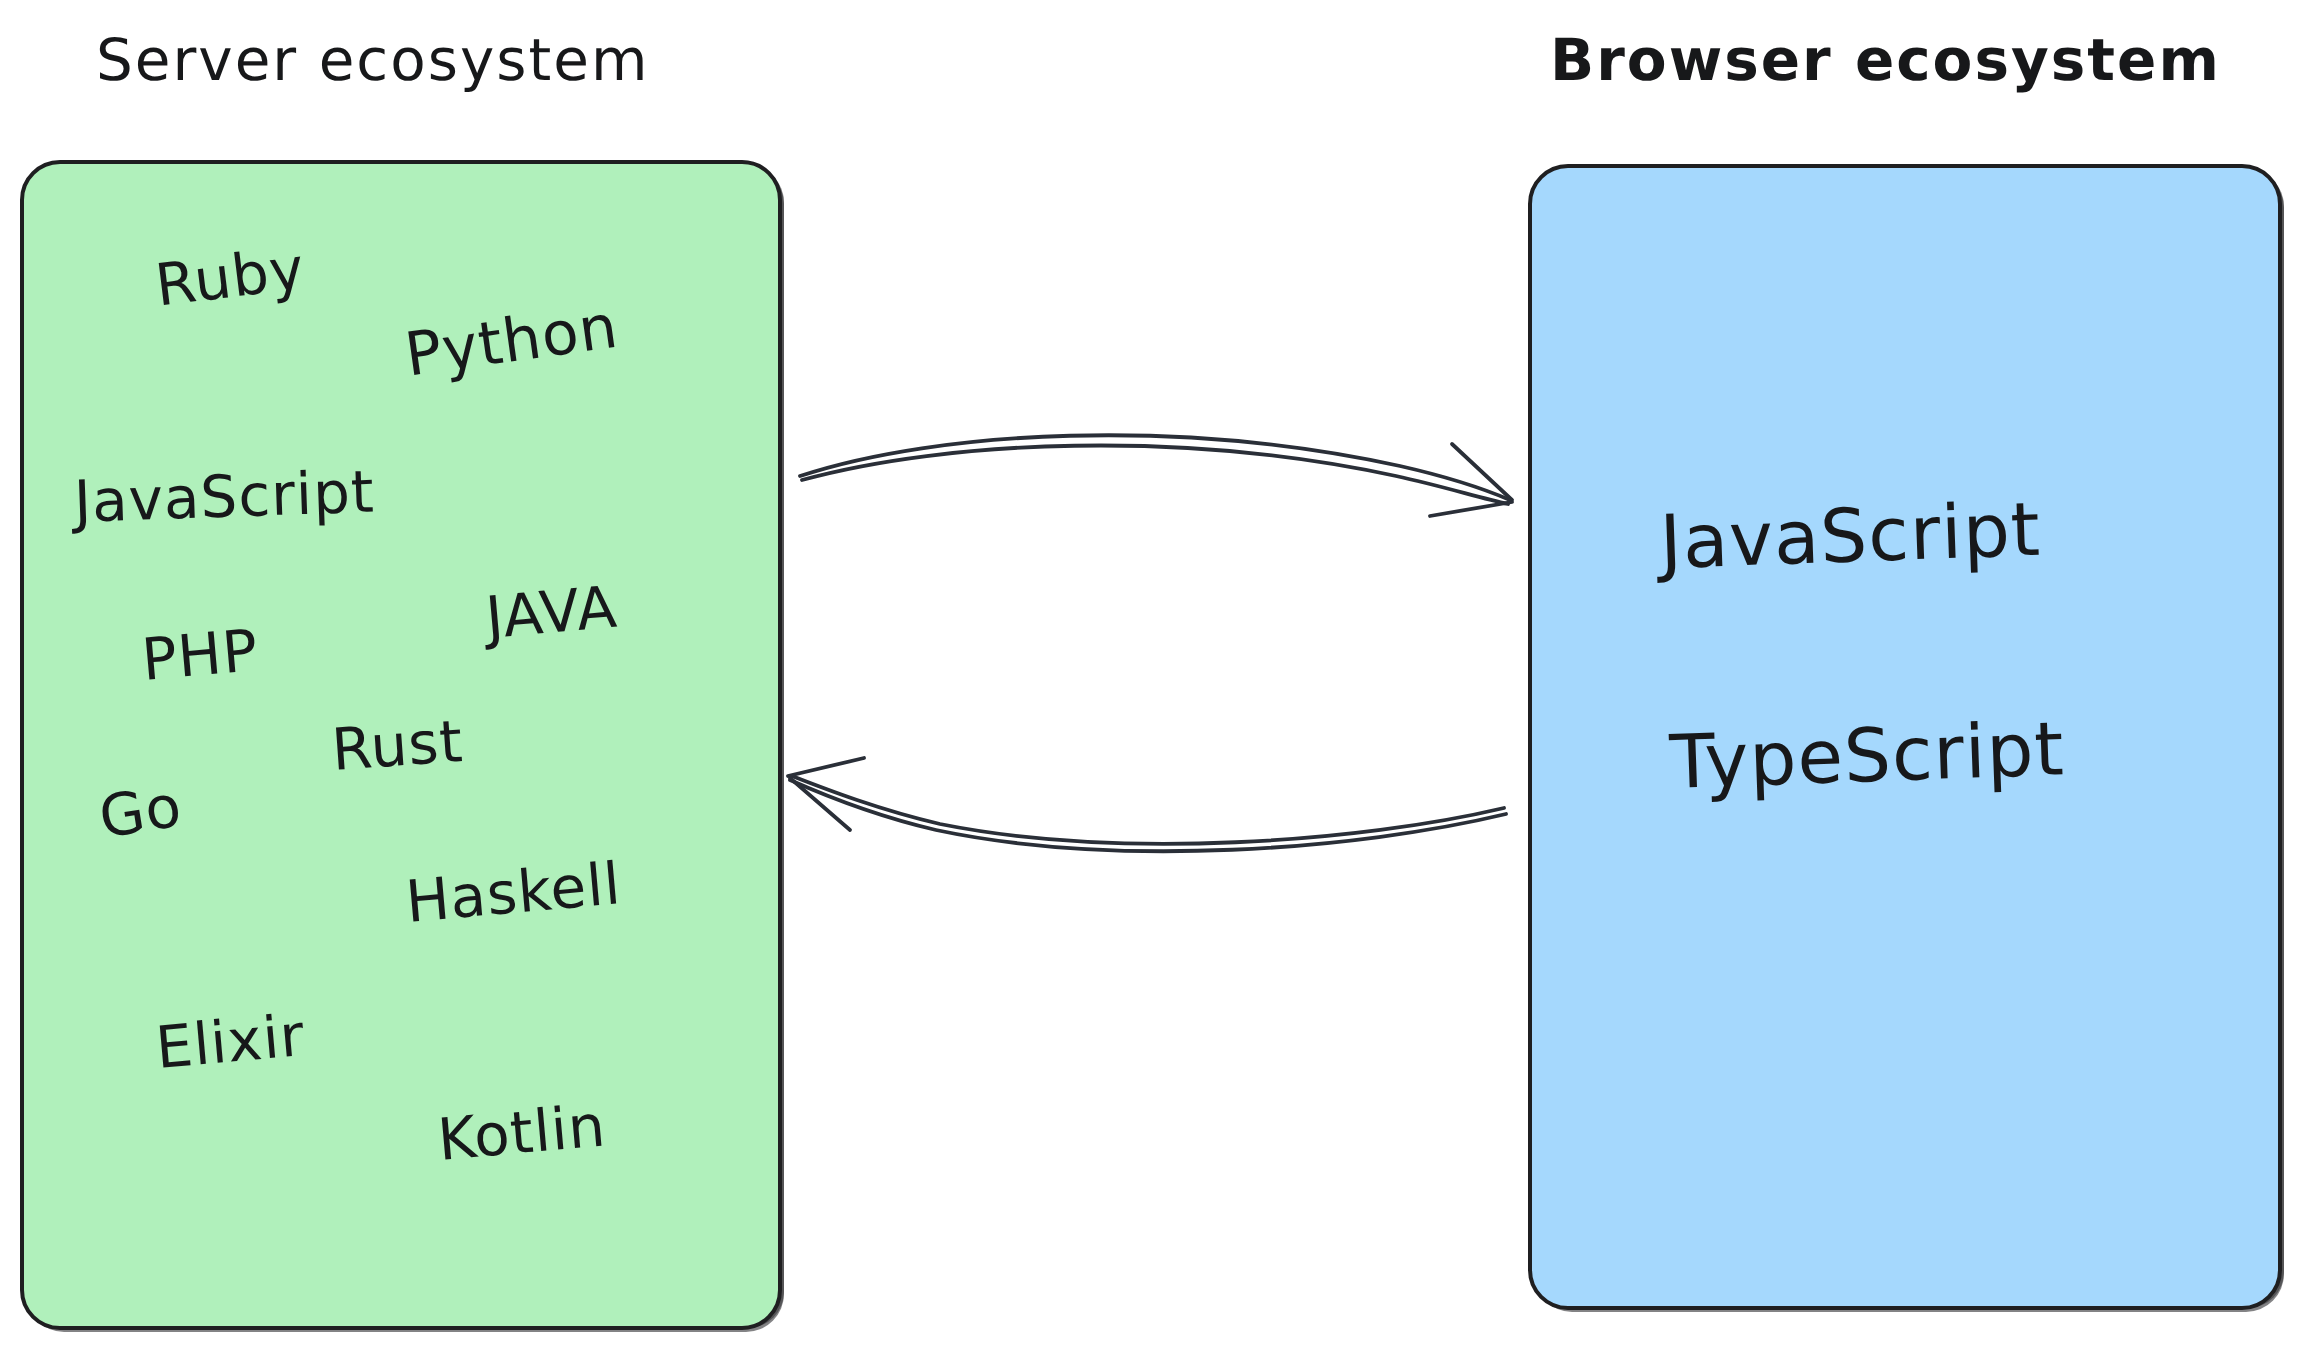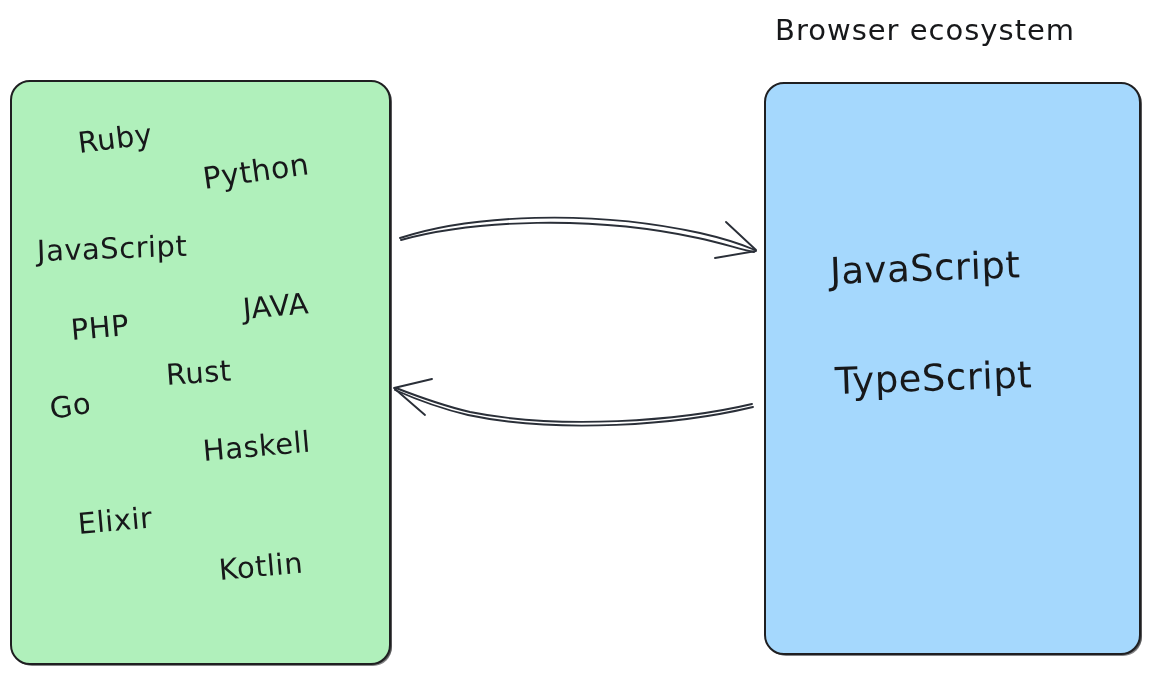--- a/index.html
+++ b/index.html
@@ -26,21 +26,21 @@
     white-space: nowrap;
   }
   .title {
     position: absolute;
     font-size: 29px;
     line-height: 1;
     color: #17181a;
     letter-spacing: 1px;
   }
   #title-server  { left: 48px;  top: 16px; }
-  #title-browser { left: 775px; top: 16px; }
+  #title-browser { left: 775px; top: 16px; font-weight: bold; }
 
   .eco-box {
     position: absolute;
     border-radius: 20px;
     box-sizing: border-box;
   }
   #box-server {
     left: 10px;
     top: 80px;
     width: 381px;
@@ -83,20 +83,21 @@
     width: 1152px;
     height: 673px;
     pointer-events: none;
   }
 </style>
 </head>
 <body>
 
 <div id="canvas">
 
+  <div class="hand title" id="title-server">Server ecosystem</div>
 
   <div class="hand title" id="title-browser">Browser ecosystem</div>
 
   <div class="eco-box" id="box-server"></div>
 
   <div class="eco-box" id="box-browser"></div>
 
   <div id="lang-layer">
       <div class="hand lang" style="left: 78px; top: 129px; font-size: 29px; transform: rotate(-7deg);">Ruby</div>
       <div class="hand lang" style="left: 203px; top: 164px; font-size: 30px; transform: rotate(-8deg);">Python</div>

